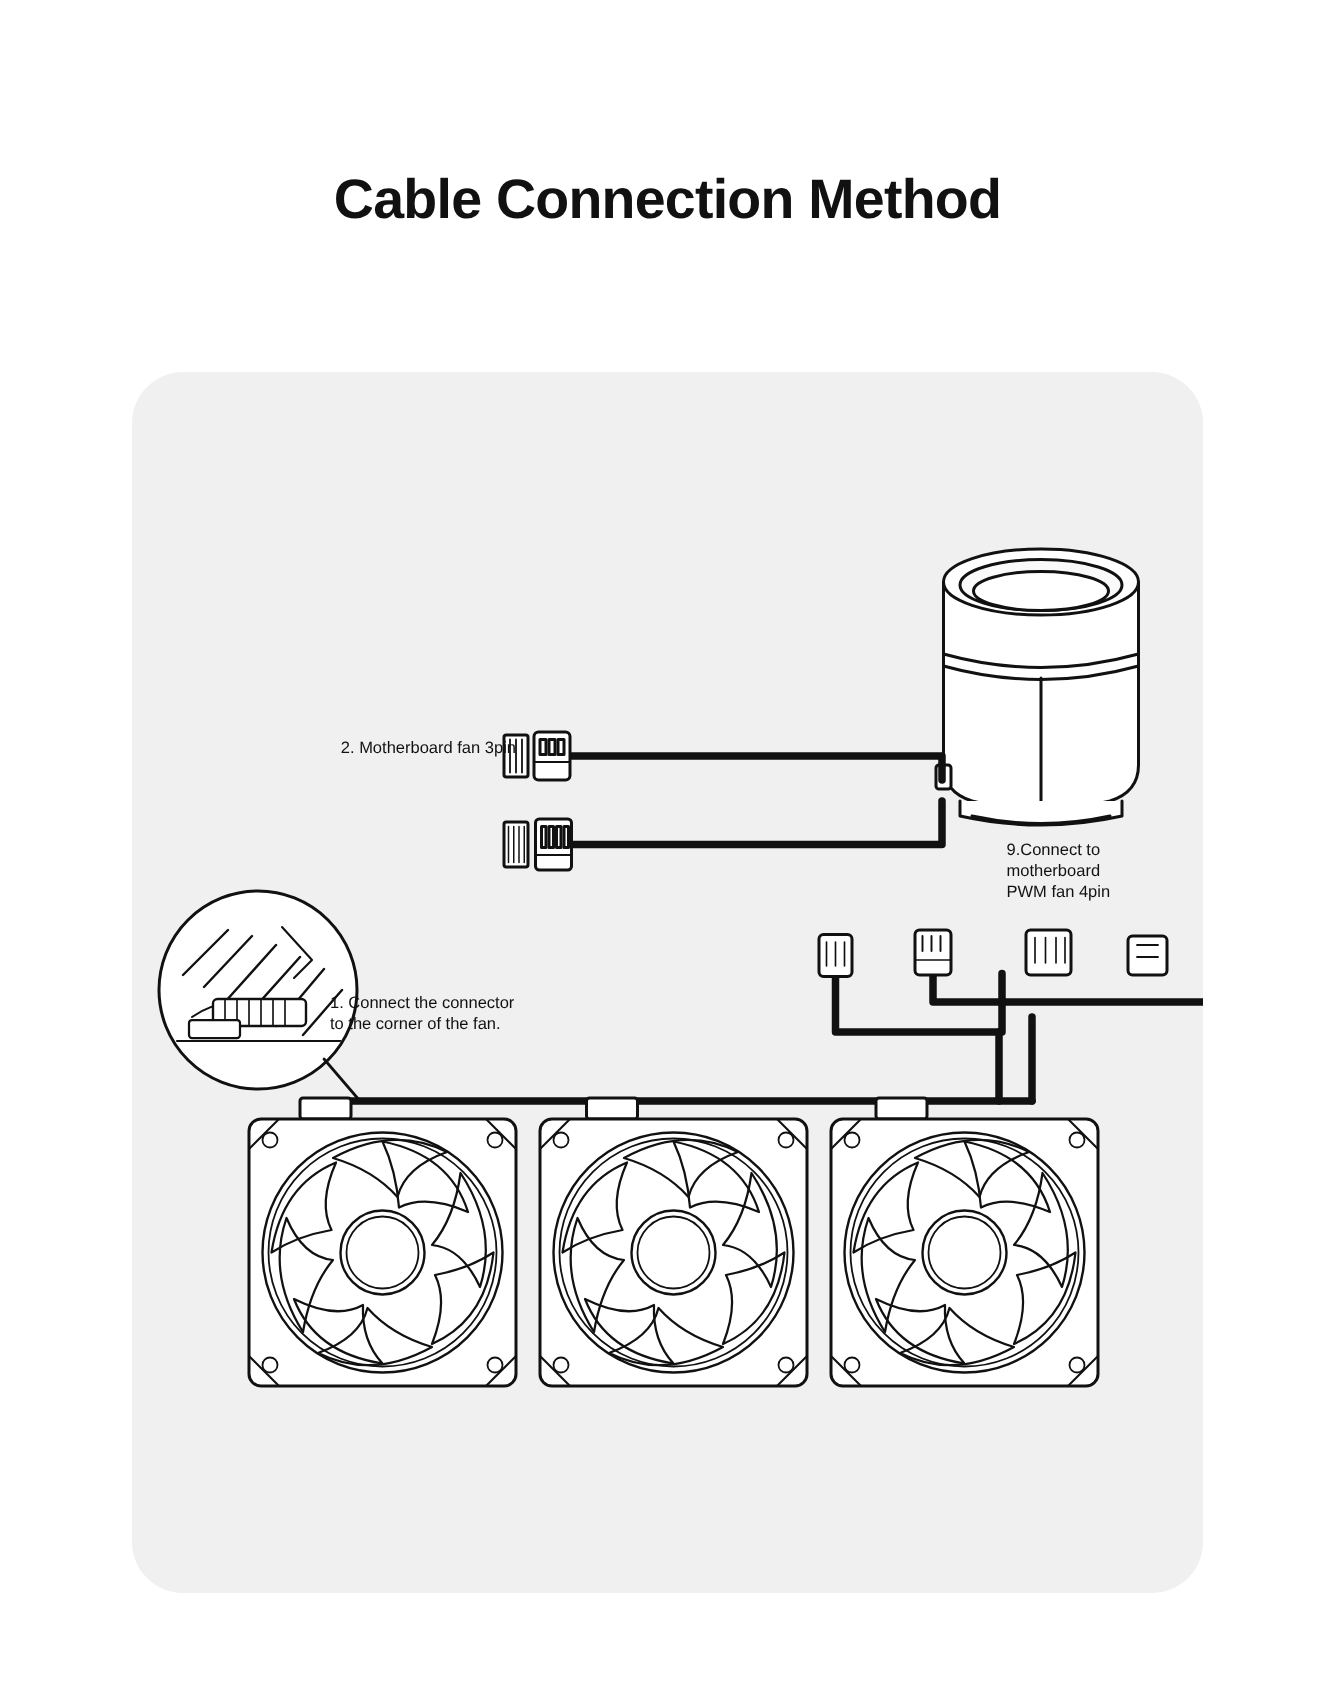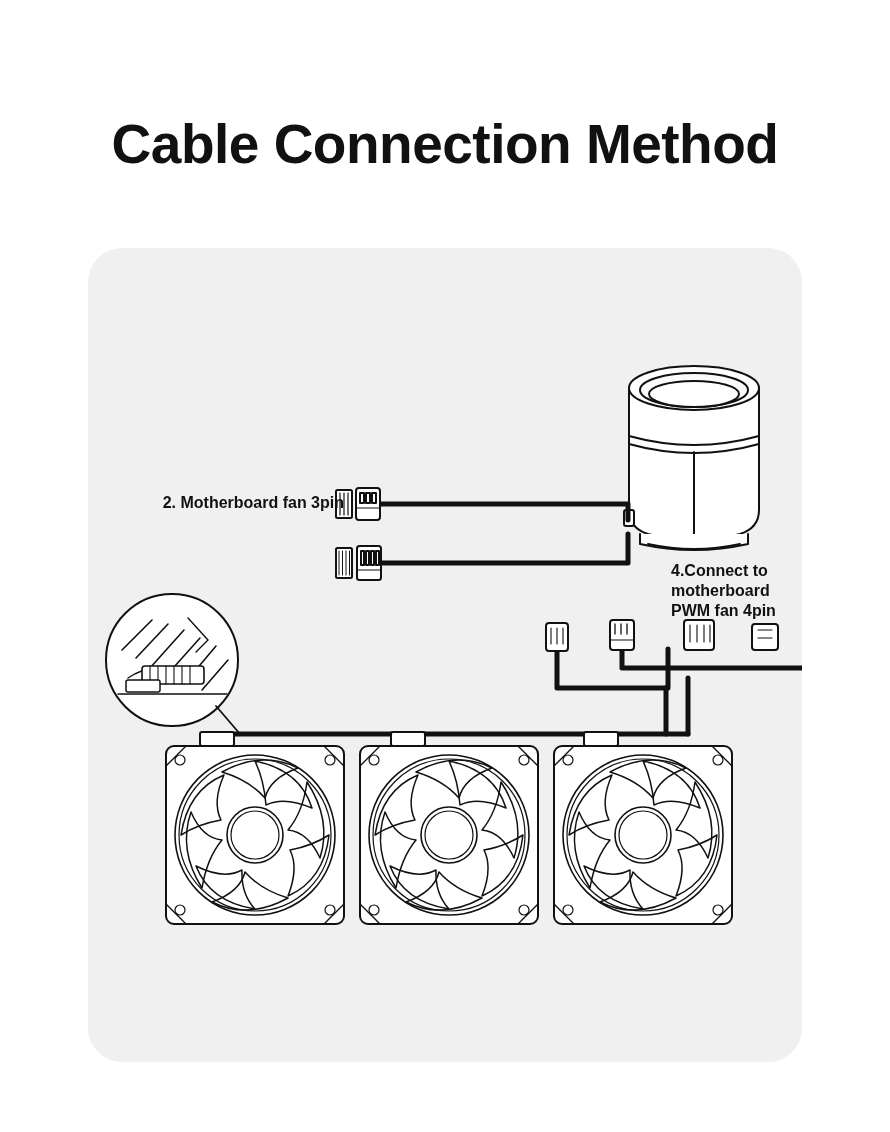--- a/index.html
+++ b/index.html
@@ -14,21 +14,21 @@
     color: #111111;
     position: relative;
     overflow: hidden;
   }
   #page-title {
     position: absolute;
     top: 112px;
     left: 0;
     width: 890px;
     text-align: center;
-    font-size: 55px;
+    font-size: 37px;
     font-weight: bold;
     letter-spacing: -0.5px;
     color: #111111;
   }
   #diagram-panel {
     position: absolute;
     left: 88px;
     top: 248px;
     width: 714px;
     height: 814px;
@@ -37,22 +37,22 @@
   }
   #diagram-svg {
     position: absolute;
     left: 0;
     top: 0;
     width: 714px;
     height: 814px;
   }
   .lbl {
     position: absolute;
-    font-size: 16px;
-    font-weight: bold;
+    font-size: 11px;
+    font-weight: normal;
     line-height: 1.25;
     color: #111111;
     white-space: pre-line;
   }
   #label-2 { left: 66px; top: 245px; width: 190px; text-align: right; }
   #label-3 { left: 42px; top: 297px; width: 210px; text-align: left; }
   #label-1 { left: 132px; top: 415px; width: 185px; text-align: left; }
   #label-4 { left: 583px; top: 313px; width: 120px; text-align: left; }
 </style>
 </head>
@@ -233,17 +233,19 @@
           <path d="M522 524 Q562 502 598 520 Q570 530 565 550 Q549 532 522 524 Z"></path>
         </g>
         <circle cx="555" cy="587" r="28" fill="#ffffff" stroke-width="1.6"></circle>
         <circle cx="555" cy="587" r="24" stroke-width="1.2"></circle>
       </g>
 
     </g>
   </svg>
 
   <div class="lbl" id="label-2">2. Motherboard fan 3pin</div>
-  <div class="lbl" id="label-4">4.Connect to
+  <div class="lbl" id="label-1">1. Connect the connector
+to the corner of the fan.</div>
+  <div class="lbl" id="label-4">9.Connect to
 motherboard
 PWM fan 4pin</div>
 
 </div>
 
 </body></html>

